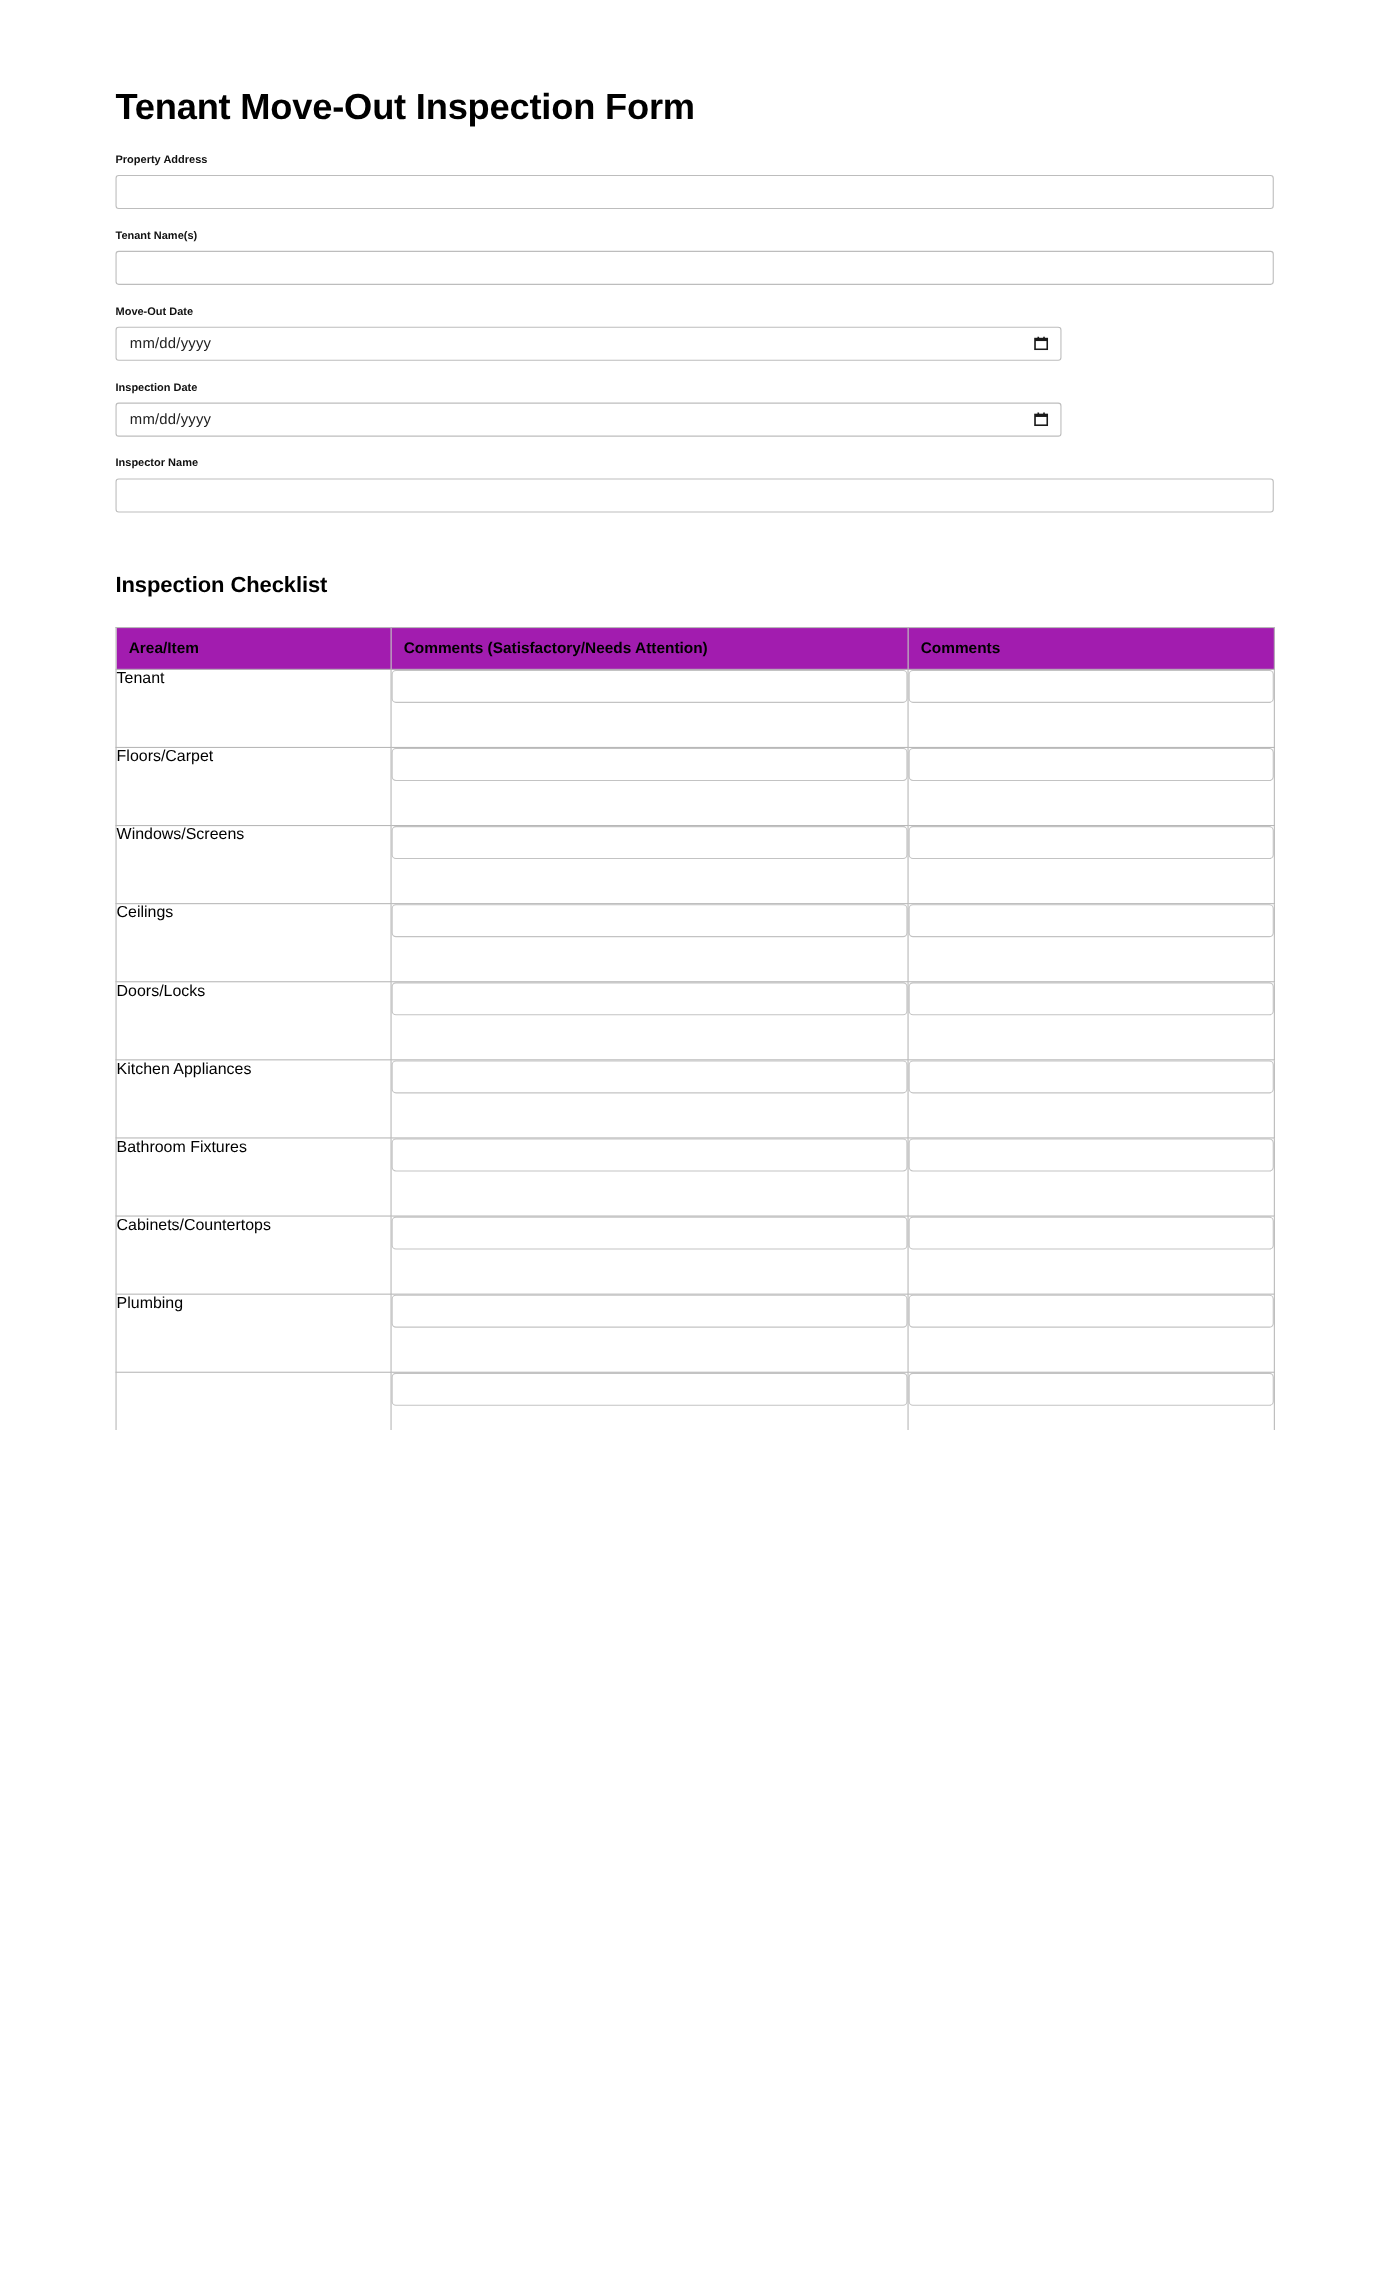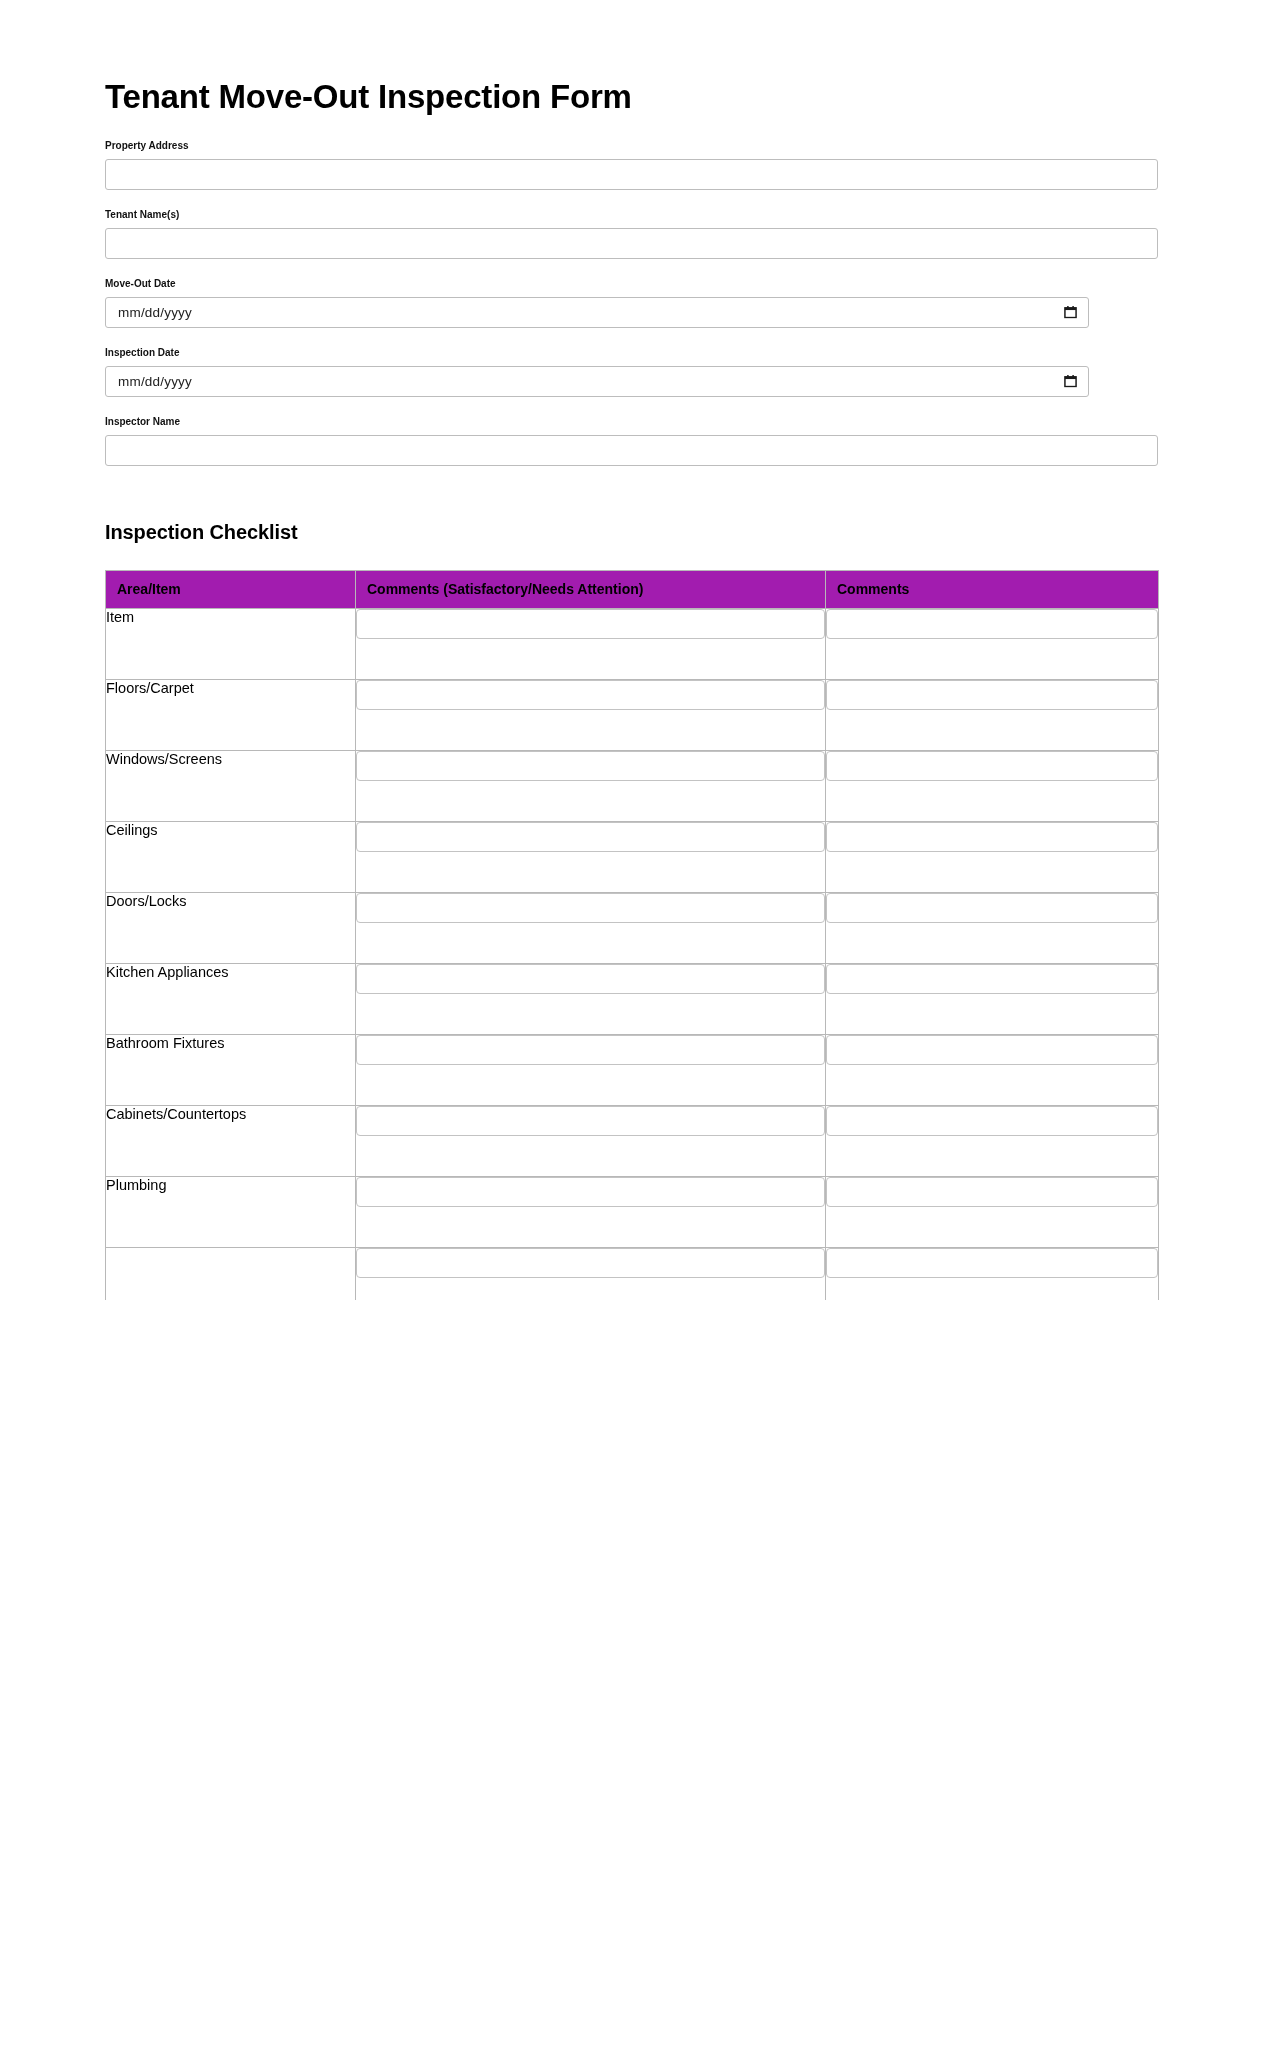--- a/index.html
+++ b/index.html
@@ -66,21 +66,21 @@
     font-family: "Liberation Sans", sans-serif;
     font-size: 14px;
     color: #000;
     padding: 4px 8px;
     outline: none;
   }
 
   .date-input {
     position: relative;
     display: block;
-    width: 984px;
+    width: 860px;
     height: 31px;
     border: 1px solid #bdbdbd;
     border-radius: 3px;
     background: #fff;
     padding: 0 8px;
   }
   .date-placeholder {
     position: absolute;
     left: 12px;
     top: 50%;
@@ -223,21 +223,21 @@
       </colgroup>
       <thead>
         <tr>
           <th>Area/Item</th>
           <th>Comments (Satisfactory/Needs Attention)</th>
           <th>Comments</th>
         </tr>
       </thead>
       <tbody id="checklist-body">
           <tr>
-            <td class="item-cell">Item</td>
+            <td class="item-cell">Tenant</td>
             <td class="input-cell">
               <input type="text" class="cell-input" style="">
             </td>
             <td class="input-cell">
               <input type="text" class="cell-input" style="">
             </td>
           </tr>
           <tr>
             <td class="item-cell">Floors/Carpet</td>
             <td class="input-cell">

